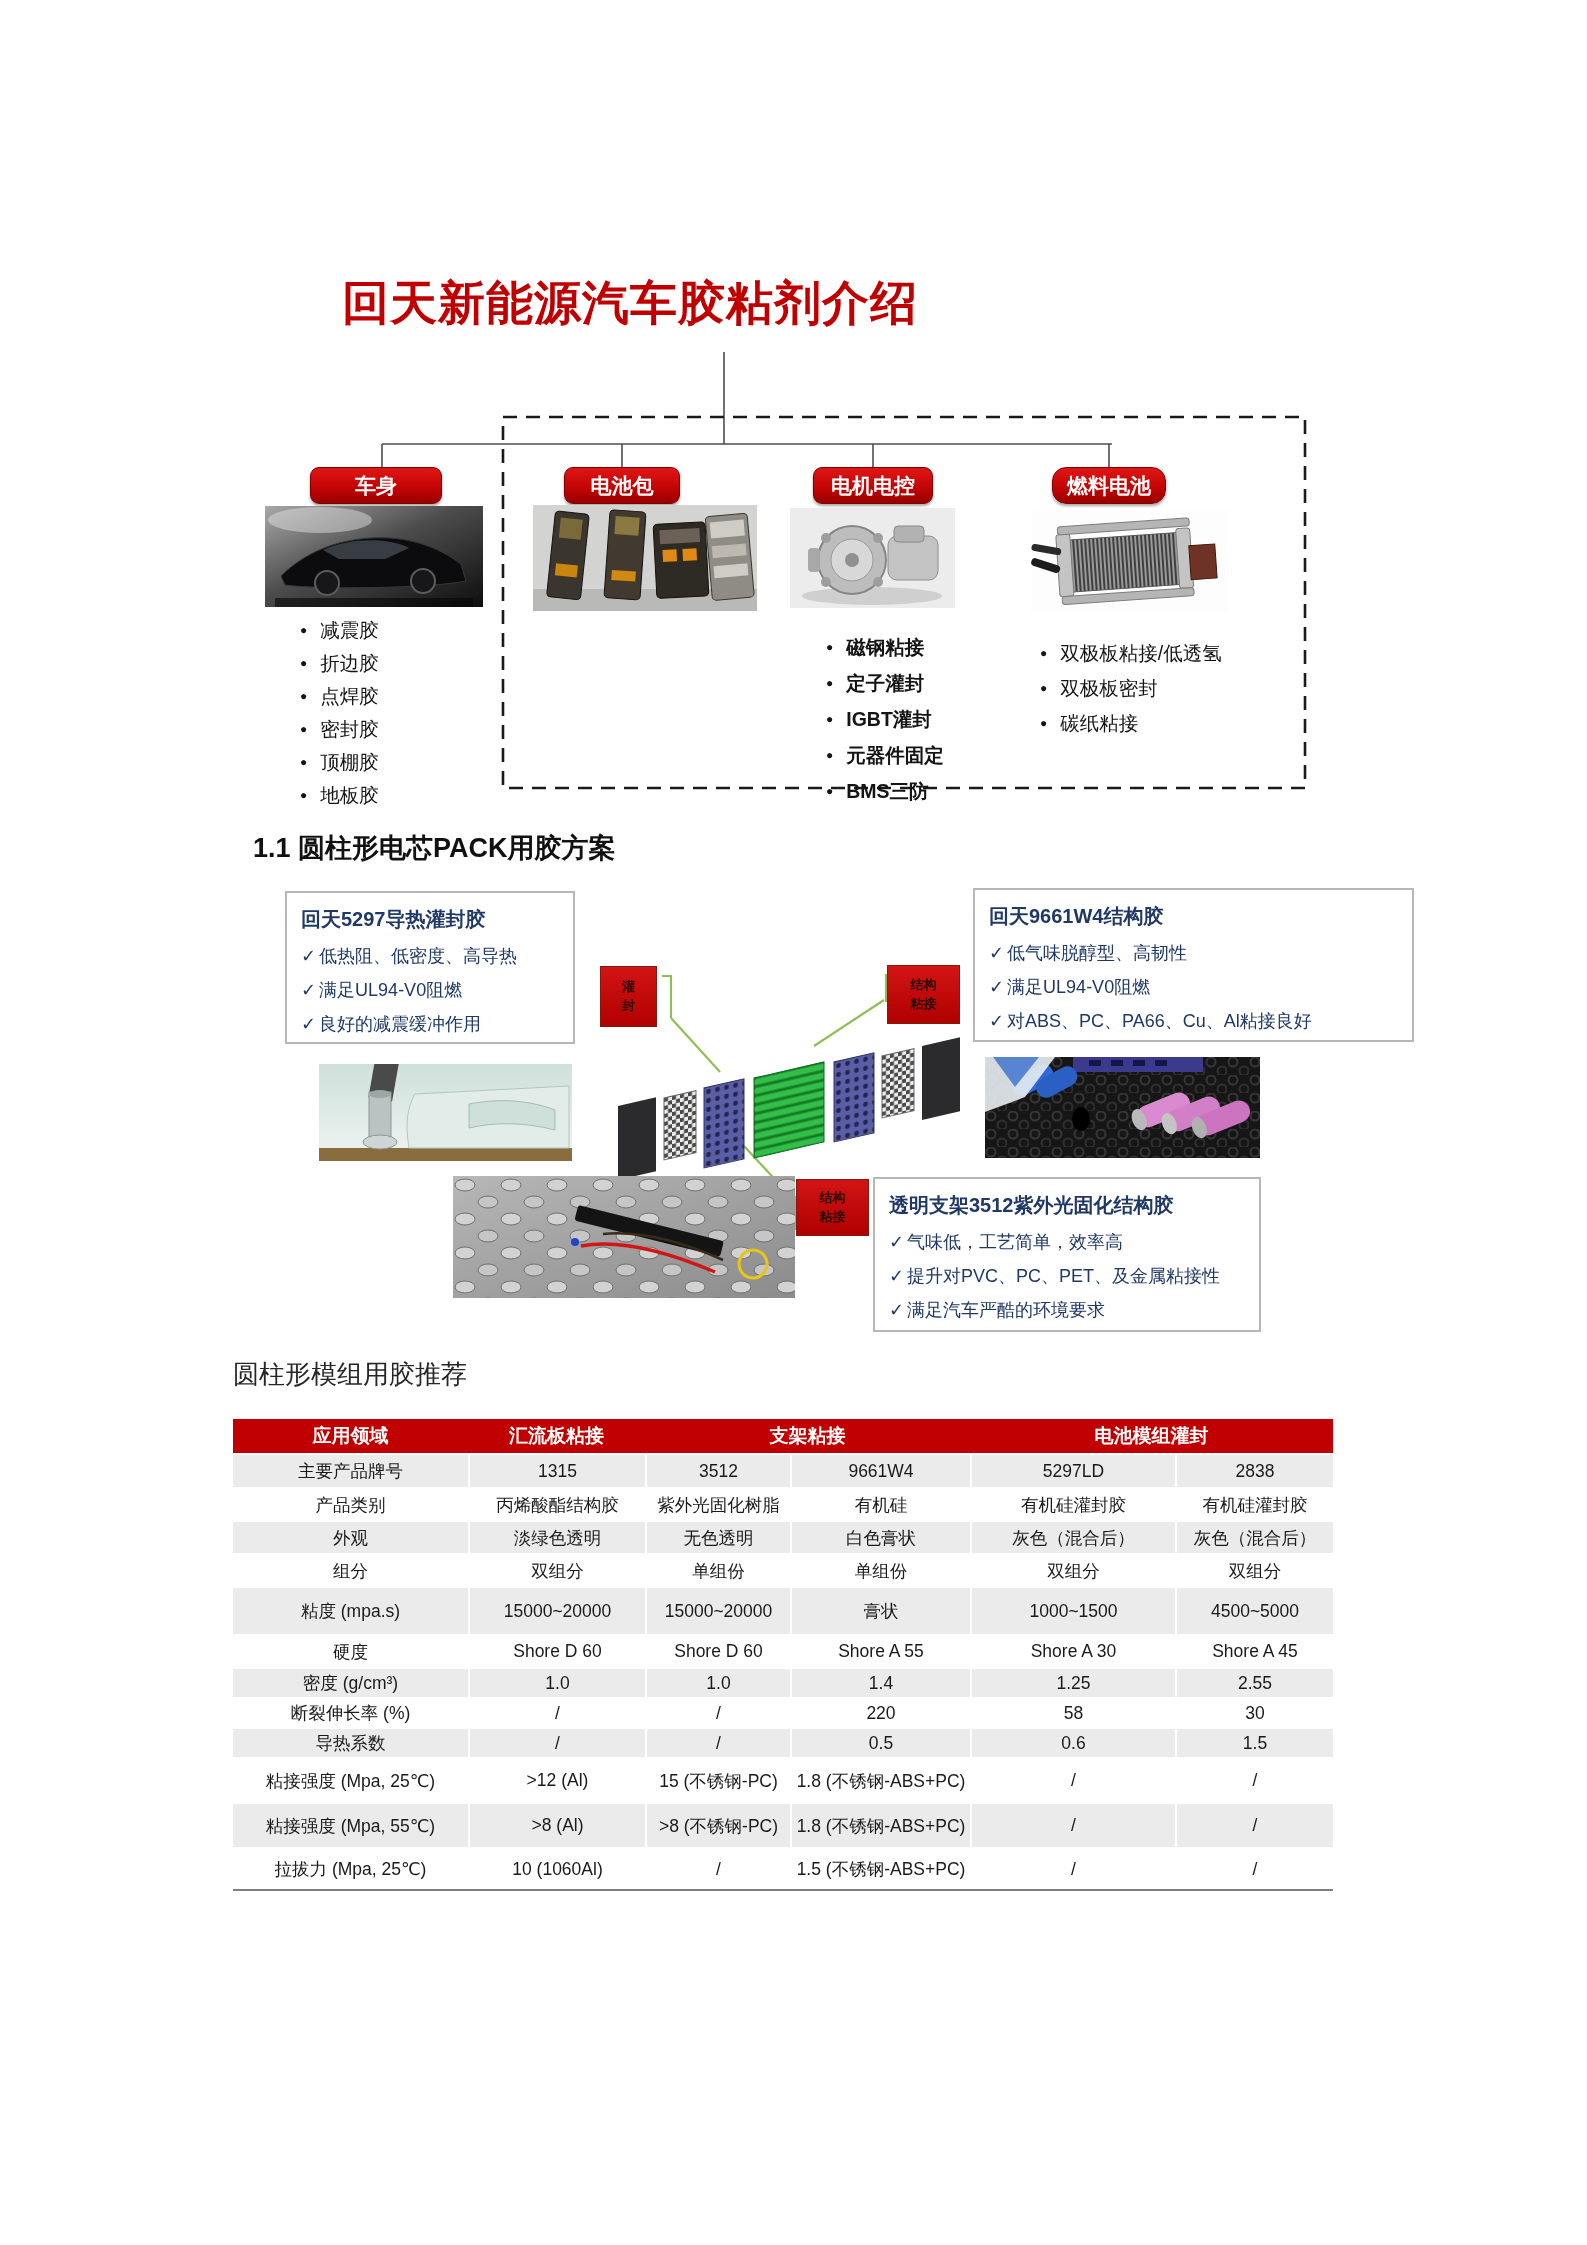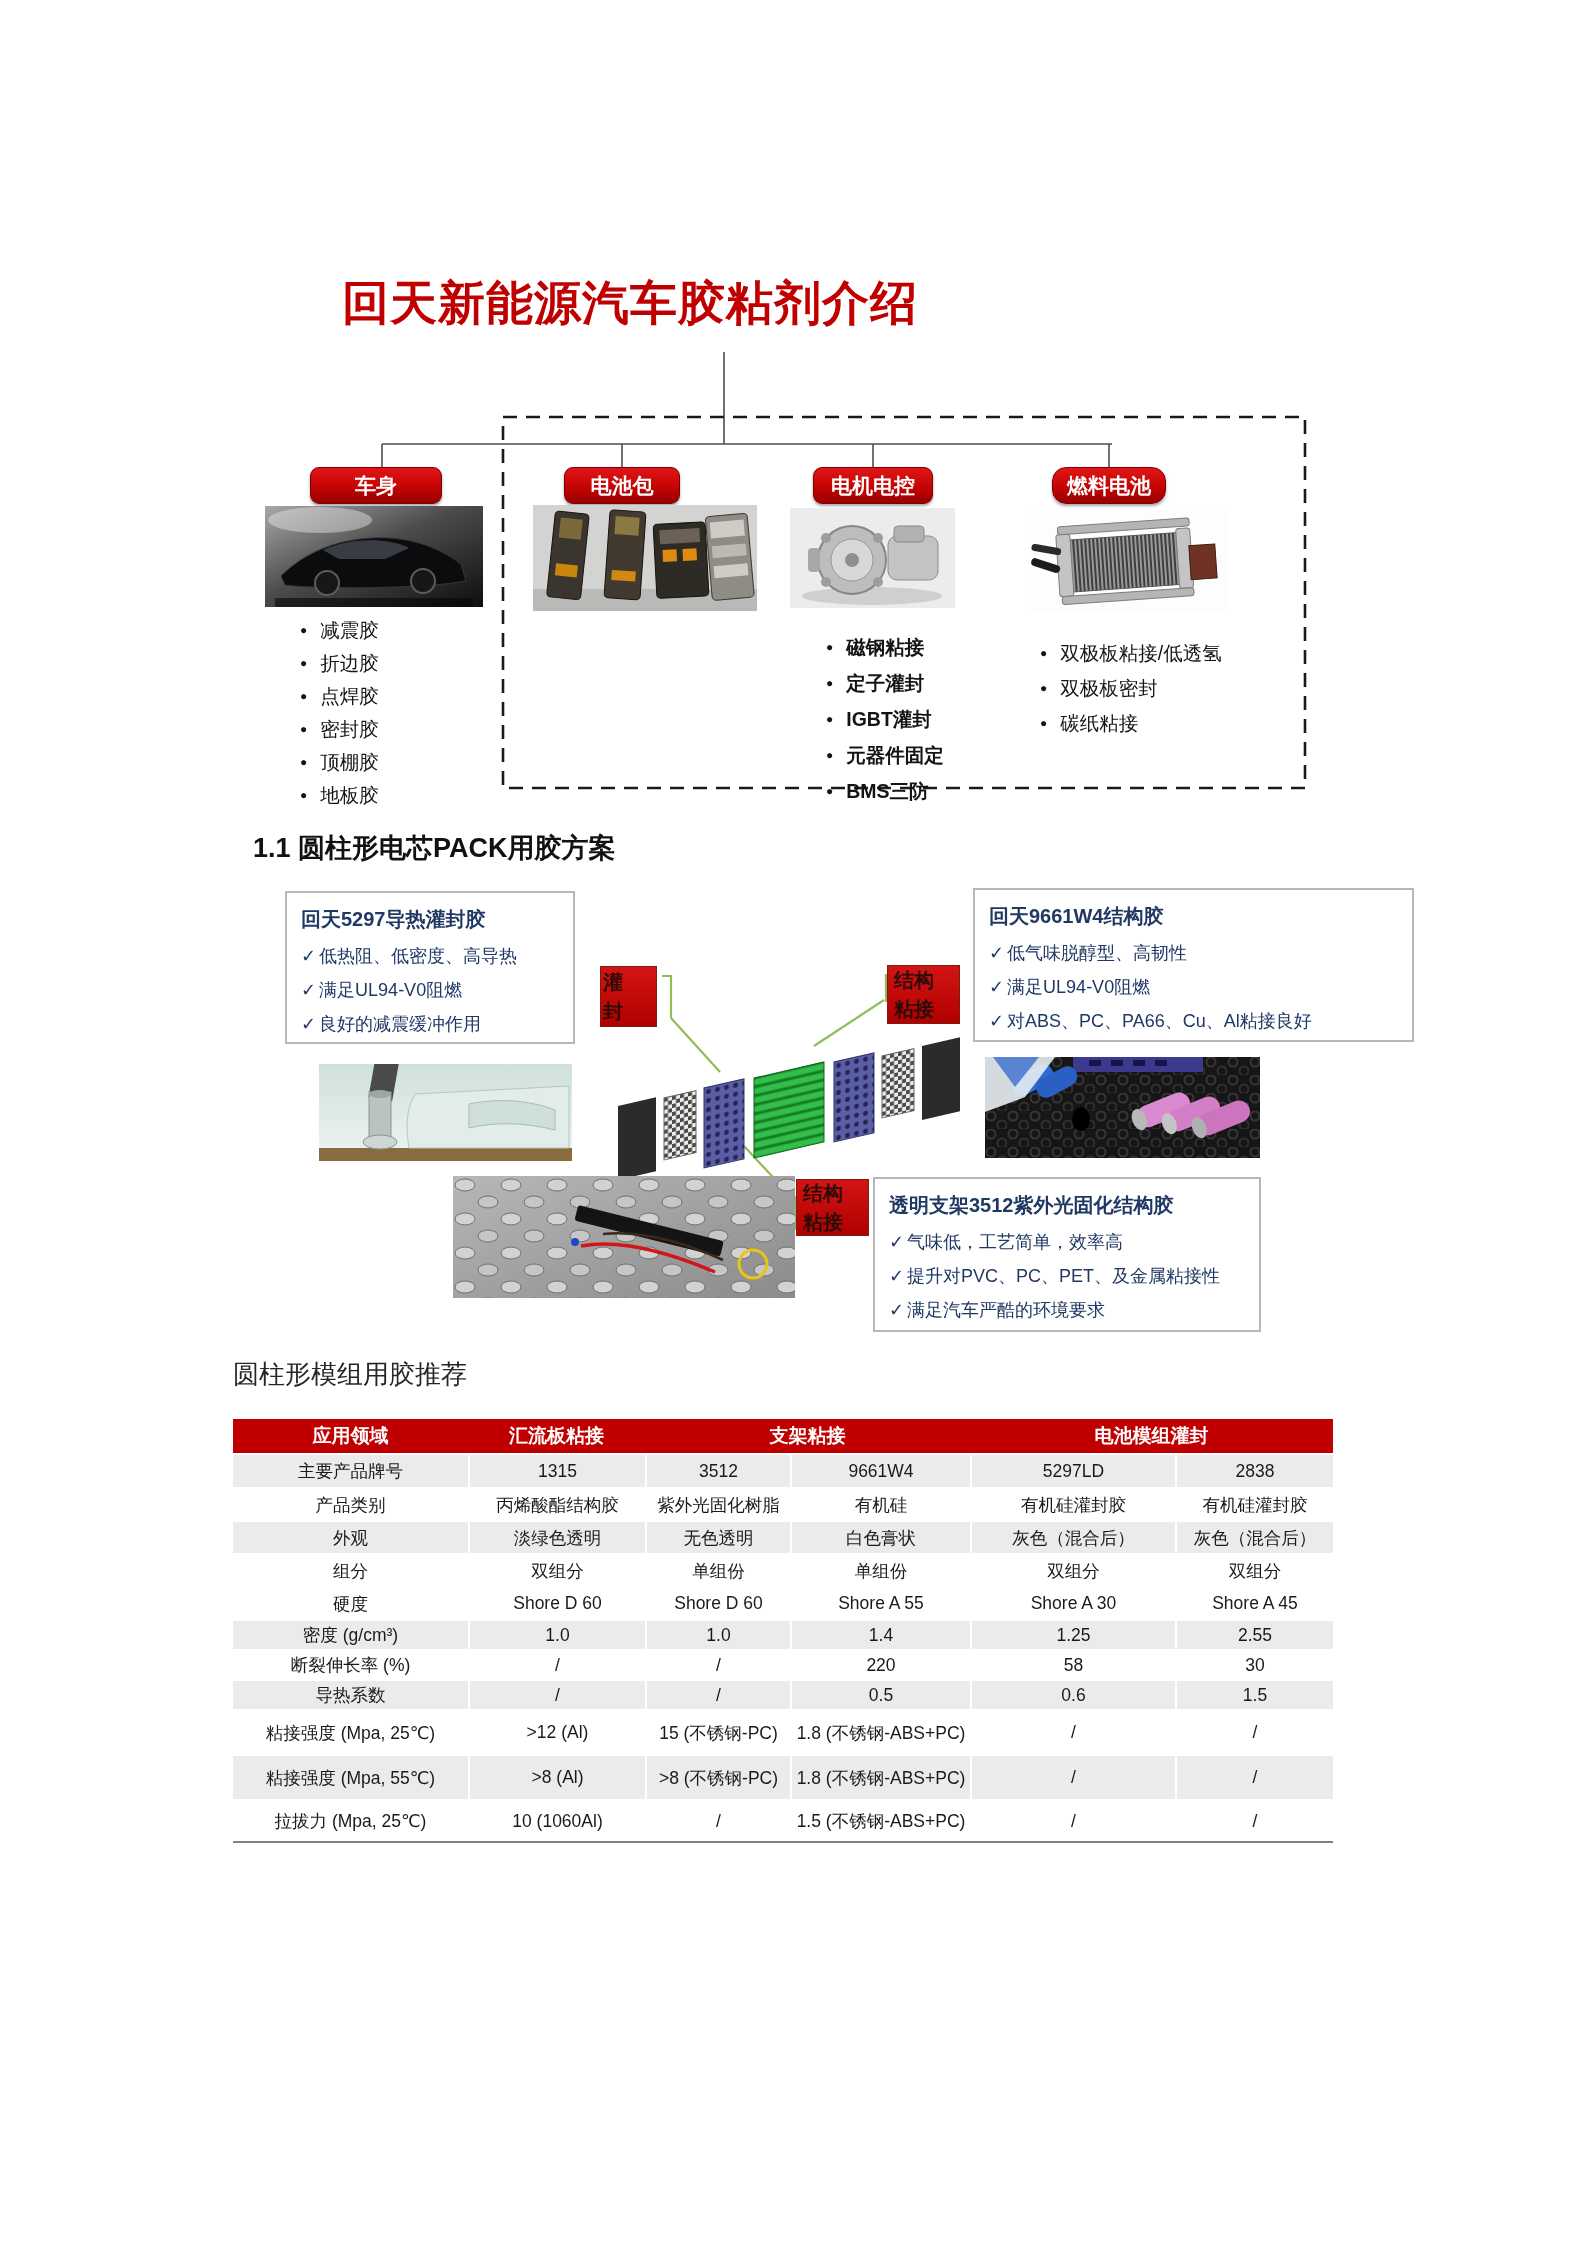--- a/index.html
+++ b/index.html
@@ -30,22 +30,22 @@
 
   
   .sec-heading{position:absolute;left:253px;top:830px;font-size:27px;font-weight:bold;color:#111;}
 
   .callout{position:absolute;background:#fff;border:2px solid #b7b7b7;padding:10px 14px;}
   .c-title{font-size:20px;font-weight:bold;color:#1F3864;margin:3px 0 11px;}
   .c-point{font-size:18px;color:#1F3864;margin-bottom:10px;display:flex;align-items:baseline;white-space:nowrap;}
   .c-point .chk{margin-right:3px;font-weight:bold;}
 
   .rtag{position:absolute;background:linear-gradient(180deg,#d31414,#b00000);
-        border:1px solid #7e1c10;color:#2a0b06;font-weight:bold;font-size:20px;
-        display:flex;align-items:center;text-align:center;line-height:1.45;}
+        border:1px solid #7e1c10;color:#2a0b06;font-weight:bold;font-size:13px;
+        display:flex;align-items:center;justify-content:center;text-align:center;line-height:1.45;}
   .rtag .t{display:block;}
   .t-narrow{width:1.2em;}
   .t-two{width:2.6em;}
 
   
   .table-title{position:absolute;left:233px;top:1357px;font-size:26px;color:#262626;}
   .spec-table{position:absolute;left:233px;top:1419px;width:1100px;border-collapse:separate;
               border-spacing:0;table-layout:fixed;font-size:17.5px;color:#1a1a1a;
               border-bottom:2px solid #7f7f7f;}
   .spec-table th{background:#C00000;color:#fff;font-size:19px;font-weight:bold;height:34px;
@@ -462,20 +462,28 @@
       <td>灰色（混合后）</td>
     </tr>
     <tr class="white h33">
       <td>组分</td>
       <td>双组分</td>
       <td>单组份</td>
       <td>单组份</td>
       <td>双组分</td>
       <td>双组分</td>
     </tr>
+    <tr class="gray h48">
+      <td>粘度 (mpa.s)</td>
+      <td>15000~20000</td>
+      <td>15000~20000</td>
+      <td>膏状</td>
+      <td>1000~1500</td>
+      <td>4500~5000</td>
+    </tr>
     <tr class="white h33">
       <td>硬度</td>
       <td>Shore D 60</td>
       <td>Shore D 60</td>
       <td>Shore A 55</td>
       <td>Shore A 30</td>
       <td>Shore A 45</td>
     </tr>
     <tr class="gray h28">
       <td>密度 (g/cm³)</td>

